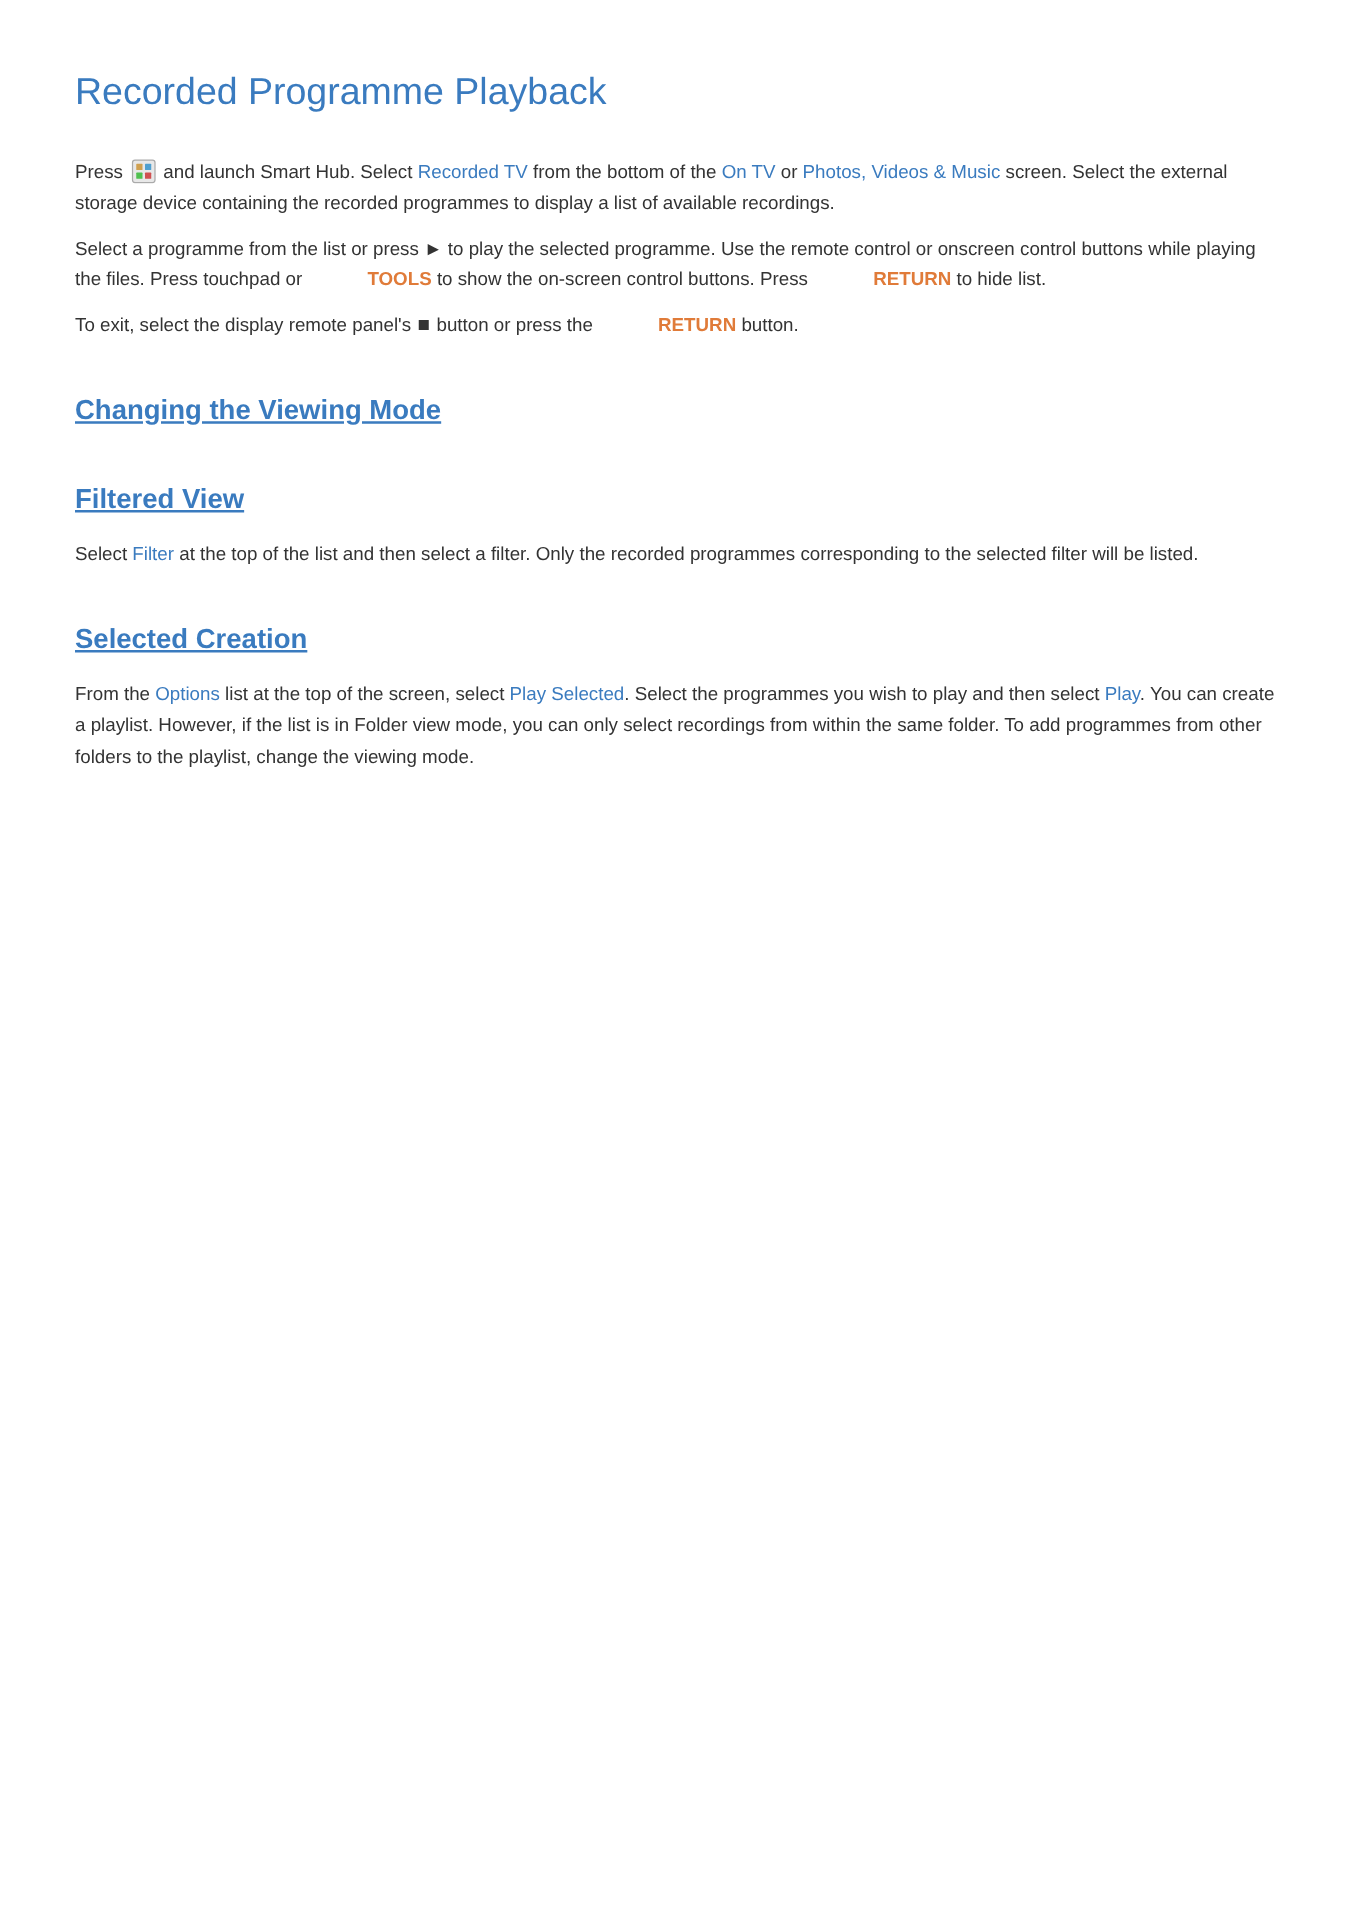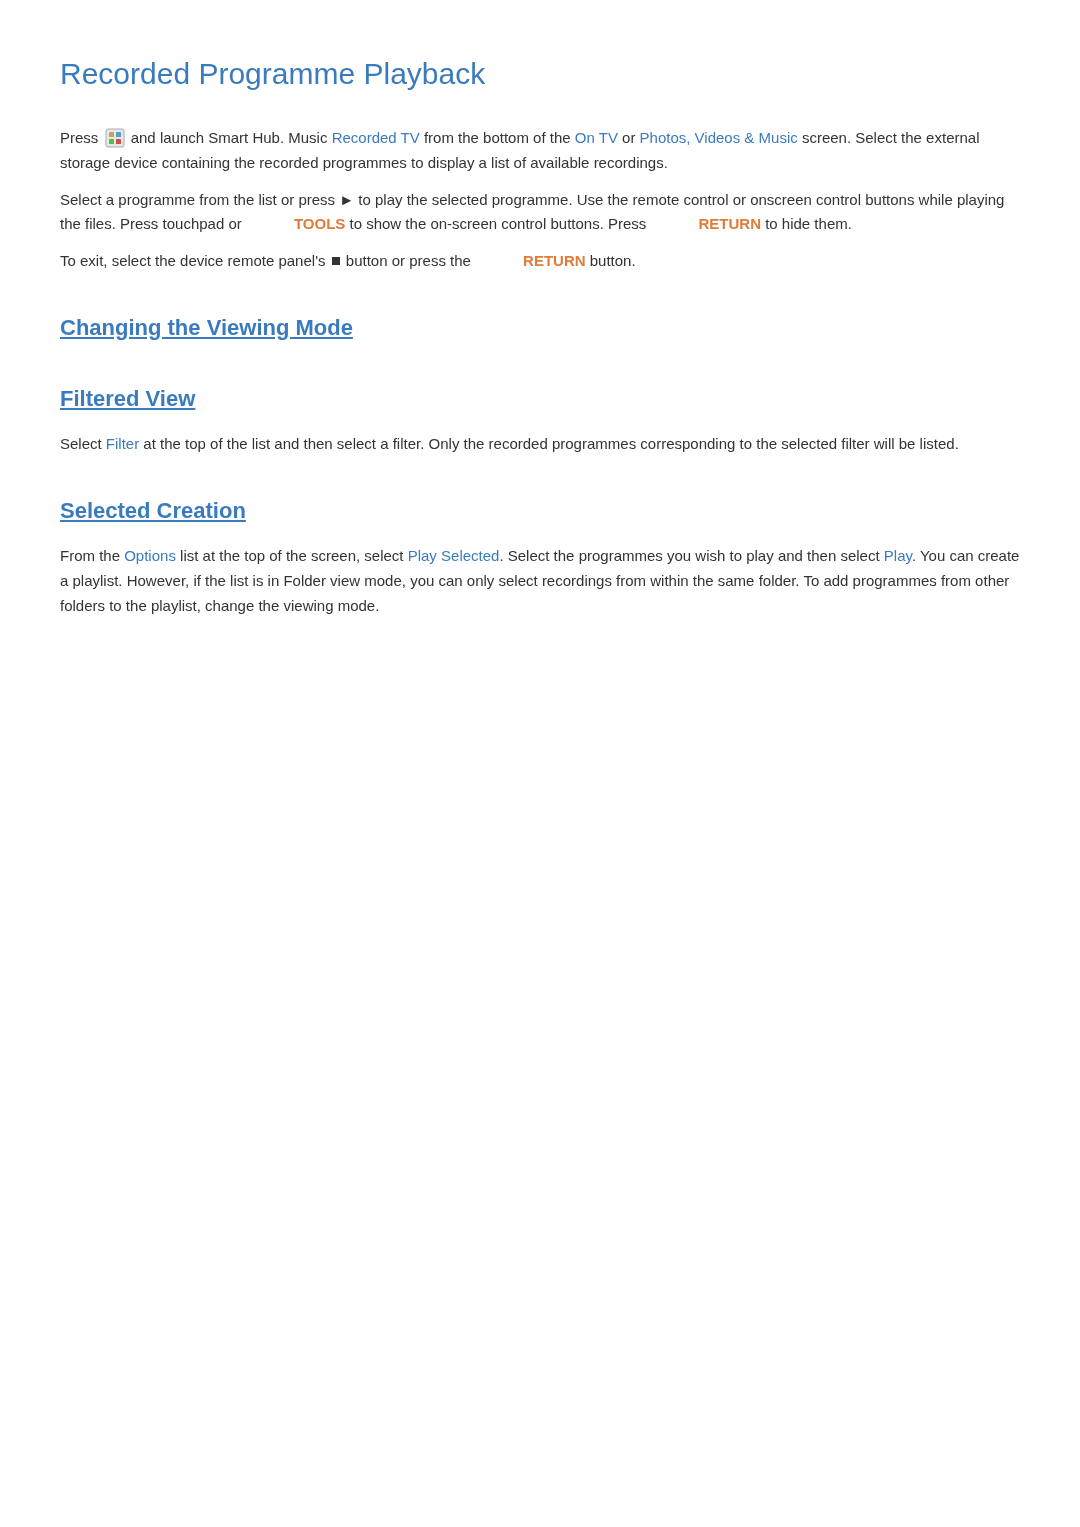--- a/index.html
+++ b/index.html
@@ -95,27 +95,27 @@
     <span>Press </span>
     <span class="smart-hub-icon">
       <svg viewBox="0 0 20 20" xmlns="http://www.w3.org/2000/svg">
         <rect x="1" y="1" width="18" height="18" rx="2" ry="2" fill="#e8e8e8" stroke="#aaaaaa" stroke-width="1"></rect>
         <rect x="4" y="4" width="5" height="5" rx="0.5" fill="#d0a050"></rect>
         <rect x="11" y="4" width="5" height="5" rx="0.5" fill="#50a0d0"></rect>
         <rect x="4" y="11" width="5" height="5" rx="0.5" fill="#50c050"></rect>
         <rect x="11" y="11" width="5" height="5" rx="0.5" fill="#d05050"></rect>
       </svg>
     </span>
-    <span> and launch Smart Hub. Music </span><a class="link-blue">Recorded TV</a><span> from the bottom of the </span><a class="link-blue">On TV</a><span> or </span><a class="link-blue">Photos, Videos &amp; Music</a><span> screen. Select the external storage device containing the recorded programmes to display a list of available recordings.</span>
+    <span> and launch Smart Hub. Select </span><a class="link-blue">Recorded TV</a><span> from the bottom of the </span><a class="link-blue">On TV</a><span> or </span><a class="link-blue">Photos, Videos &amp; Music</a><span> screen. Select the external storage device containing the recorded programmes to display a list of available recordings.</span>
   </p>
   <p>
-    <span>Select a programme from the list or press ► to play the selected programme. Use the remote control or onscreen control buttons while playing the files. Press touchpad or </span><a class="link-orange">TOOLS</a><span> to show the on-screen control buttons. Press </span><a class="link-orange">RETURN</a><span> to hide them.</span>
+    <span>Select a programme from the list or press ► to play the selected programme. Use the remote control or onscreen control buttons while playing the files. Press touchpad or </span><a class="link-orange">TOOLS</a><span> to show the on-screen control buttons. Press </span><a class="link-orange">RETURN</a><span> to hide list.</span>
   </p>
   <p>
-    <span>To exit, select the device remote panel's </span><span class="square-bullet"></span><span> button or press the </span><a class="link-orange">RETURN</a><span> button.</span>
+    <span>To exit, select the display remote panel's </span><span class="square-bullet"></span><span> button or press the </span><a class="link-orange">RETURN</a><span> button.</span>
   </p>
 </div>
 
 <div class="section">
   <h2 class="section-title">Changing the Viewing Mode</h2>
 </div>
 
 <div class="section">
   <h2 class="section-title">Filtered View</h2>
   <p>

